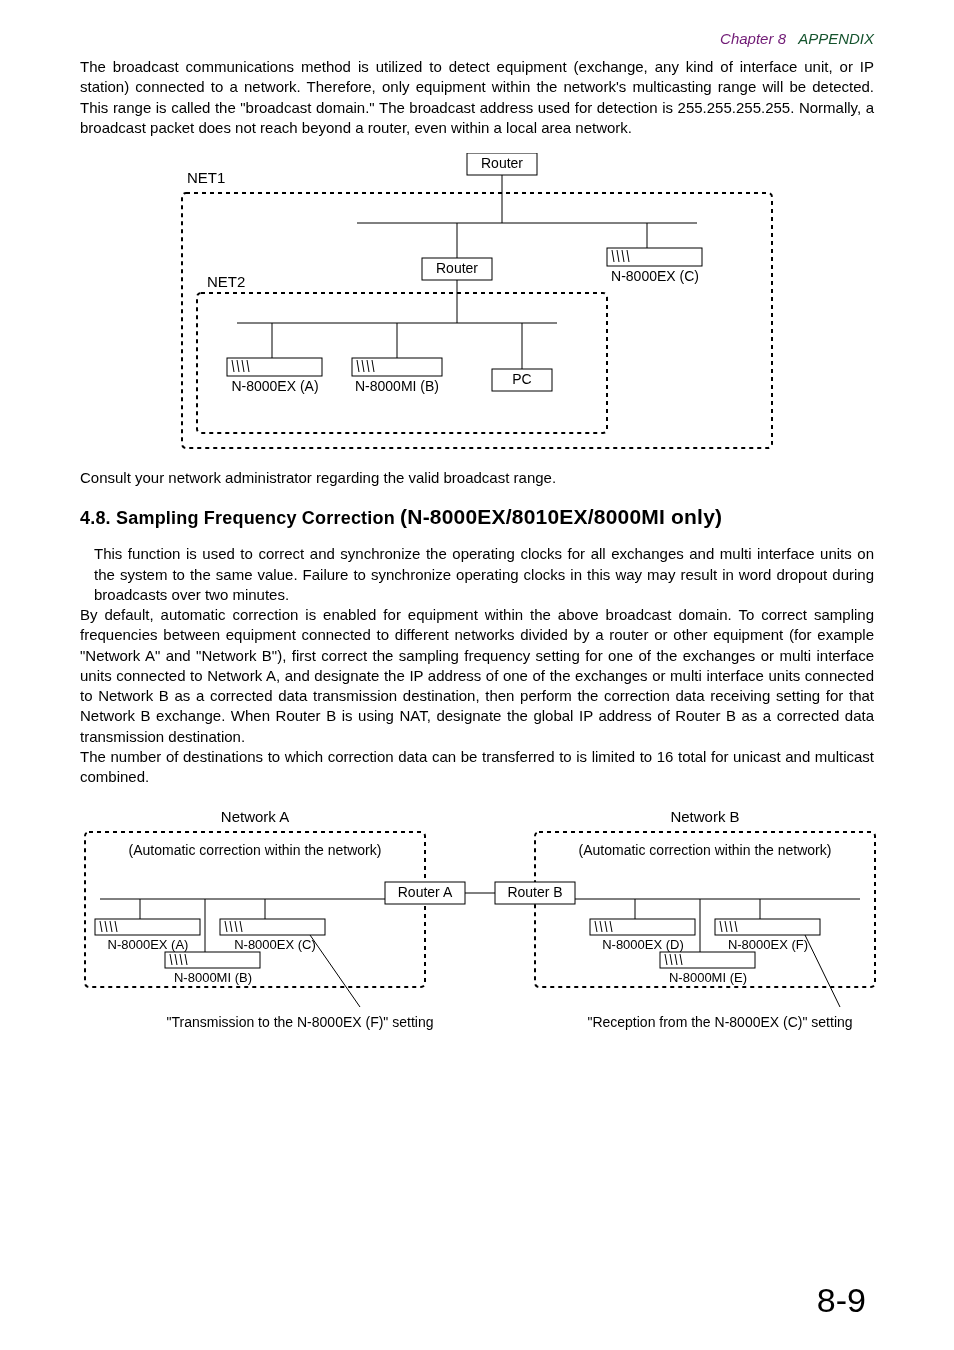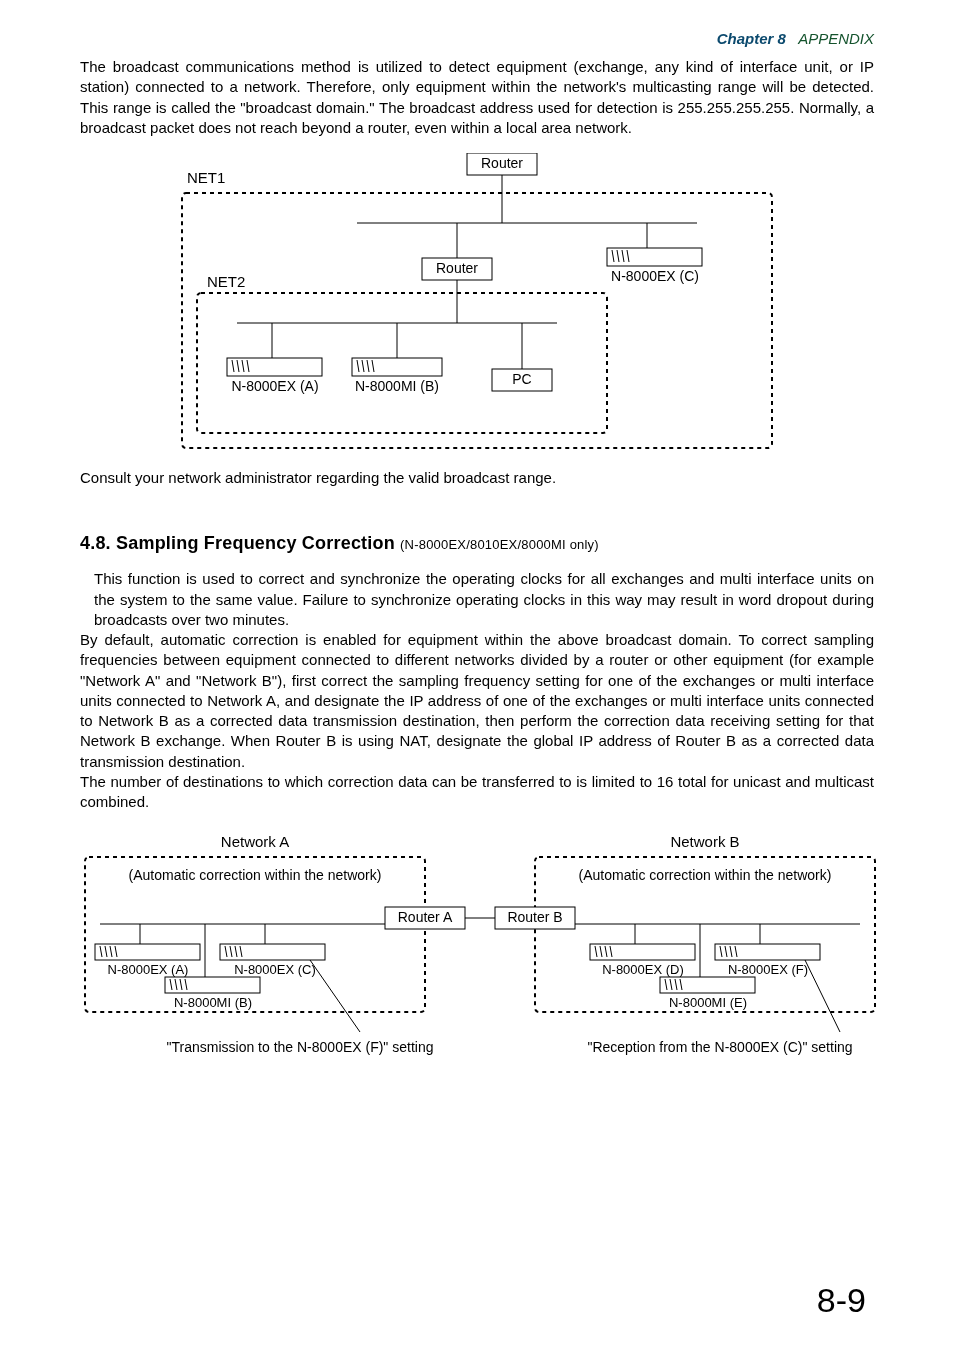--- a/index.html
+++ b/index.html
@@ -19,38 +19,38 @@
     padding: 30px 80px 30px 80px;
     box-sizing: border-box;
     position: relative;
   }
   .chapter-head {
     text-align: right;
     margin-bottom: 10px;
     font-size: 15px;
   }
   .chapter-head .bold-blue {
-    color: #0c4a6e;
-    font-weight: bold;
+    color: #701a75;
+    font-weight: normal;
     font-style: italic;
   }
   .chapter-head .ital-navy {
     color: #14532d;
     font-style: italic;
     margin-left: 8px;
   }
   .sec-title {
     font-size: 18px;
     font-weight: bold;
     margin: 10px 0 15px 0;
     letter-spacing: 0.2px;
   }
   .sec-title .sub {
-    font-size: 13px;
-    font-weight: normal;
+    font-size: 21px;
+    font-weight: bold;
   }
   .body-text {
     font-size: 15px;
     line-height: 1.35;
     margin: 0 0 15px 0;
     text-align: justify;
   }
   .fig {
     margin: 10px auto 15px auto;
   }
@@ -132,21 +132,21 @@
       <g>
         <rect x="315" y="216" width="60" height="22" fill="#fff" stroke="#000"></rect>
         <text x="345" y="231" text-anchor="middle" font-size="14">PC</text>
       </g>
 
       <text x="10" y="30" font-size="15">NET1</text>
       <text x="30" y="134" font-size="15">NET2</text>
     </svg>
   </div>
 
-  <p class="body-text" style="margin-bottom:45px;">Consult your network administrator regarding the valid broadcast range.</p>
+  <p class="body-text" style="margin-bottom:17px;">Consult your network administrator regarding the valid broadcast range.</p>
 
   <div class="sec-title">
     <span>4.8. Sampling Frequency Correction</span>
     <span class="sub">(N-8000EX/8010EX/8000MI only)</span>
   </div>
   <p class="body-text" style="margin-bottom:0;margin-left:14px;">This function is used to correct and synchronize the operating clocks for all exchanges and multi interface units on the system to the same value. Failure to synchronize operating clocks in this way may result in word dropout during broadcasts over two minutes.</p>
   <p class="body-text" style="margin-bottom:0;">By default, automatic correction is enabled for equipment within the above broadcast domain. To correct sampling frequencies between equipment connected to different networks divided by a router or other equipment (for example "Network A" and "Network B"), first correct the sampling frequency setting for one of the exchanges or multi interface units connected to Network A, and designate the IP address of one of the exchanges or multi interface units connected to Network B as a corrected data transmission destination, then perform the correction data receiving setting for that Network B exchange. When Router B is using NAT, designate the global IP address of Router B as a corrected data transmission destination.</p>
   <p class="body-text">The number of destinations to which correction data can be transferred to is limited to 16 total for unicast and multicast combined.</p>
 
   <div class="fig" style="width:800px;margin-top:20px;">

